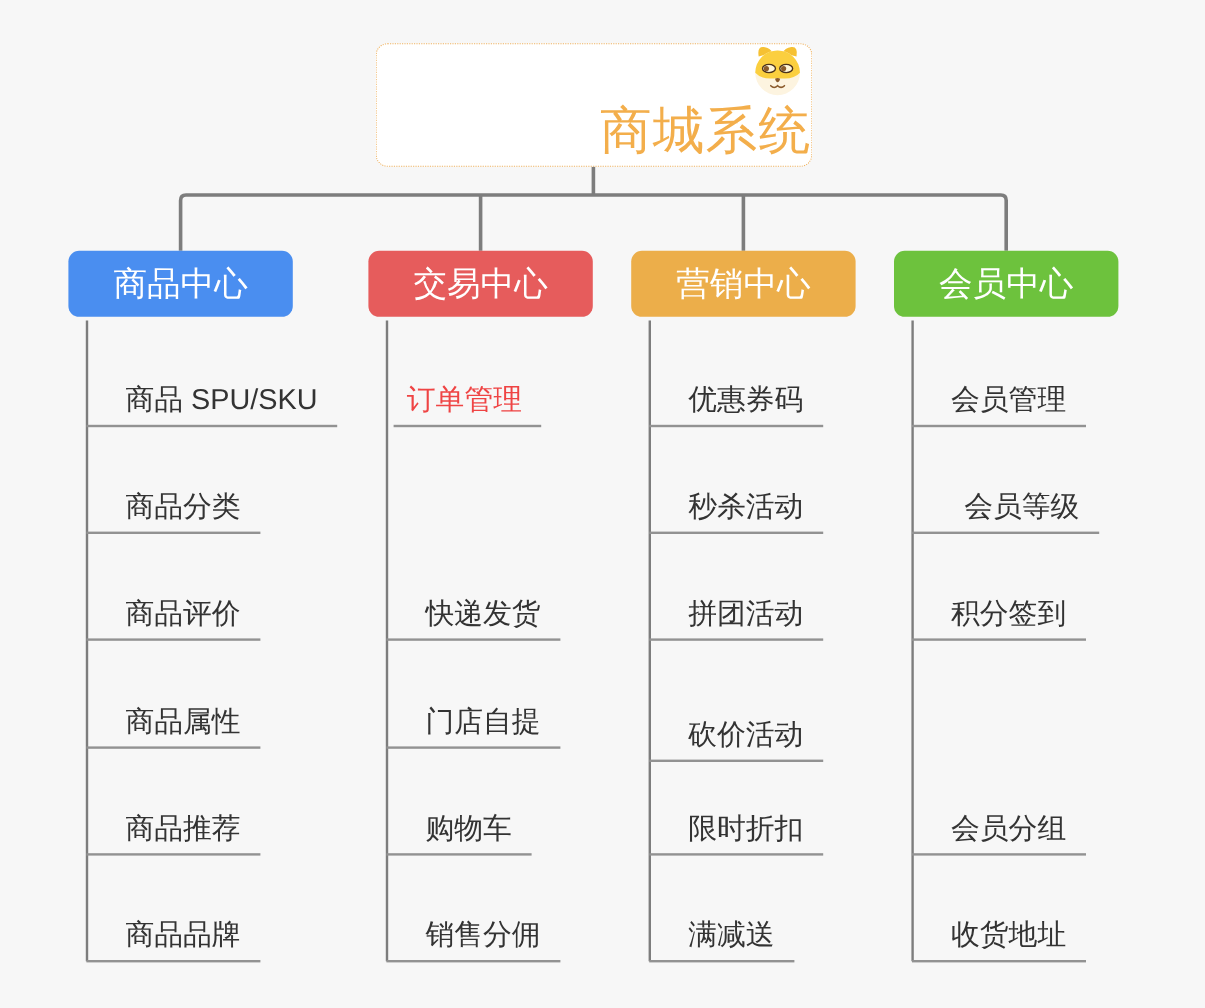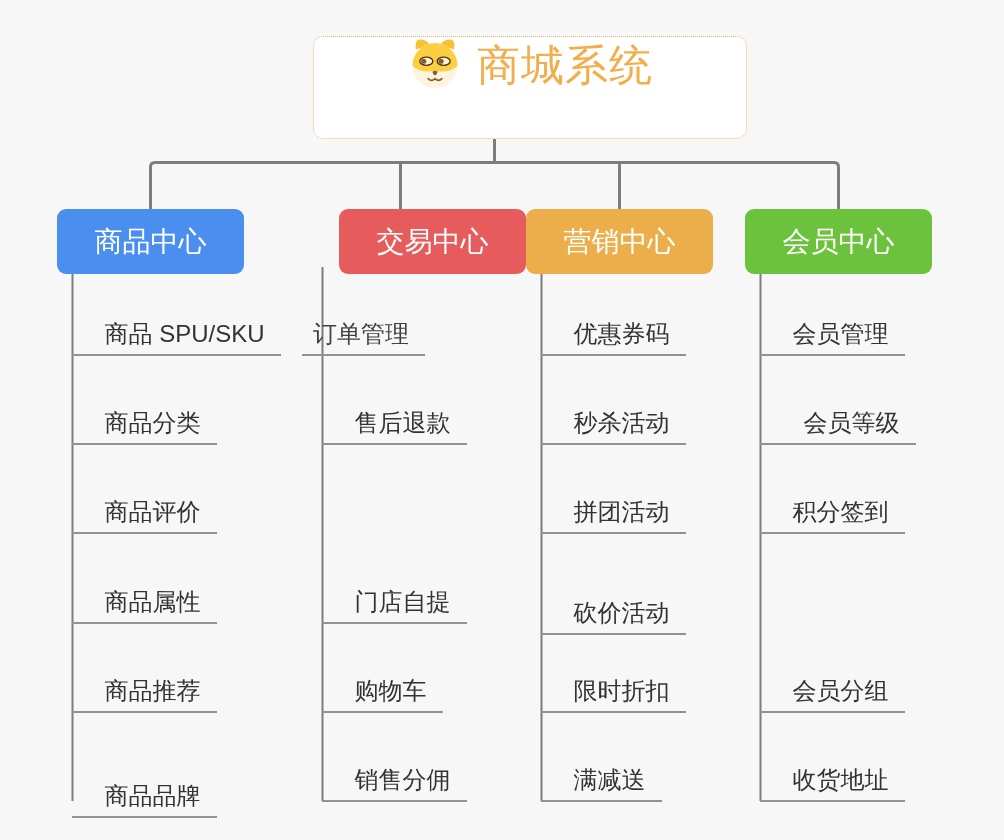--- a/index.html
+++ b/index.html
@@ -17,42 +17,43 @@
   #connectors {
     position: absolute;
     left: 0; top: 0;
     width: 1004px;
     height: 840px;
     pointer-events: none;
   }
   .root-node {
     position: absolute;
     left: 313px; top: 36px;
-    width: 434px; height: 103px;
+    width: 364px; height: 103px;
     background: #ffffff;
     border: 1px dotted #f0b565;
     border-radius: 10px;
     box-sizing: border-box;
     display: flex;
-    align-items: flex-start;
+    align-items: flex-end;
     justify-content: center;
     cursor: default;
+    flex-direction: column;
   }
   .root-label {
     font-size: 43px;
     color: #f3ae4b;
     margin-left: 14px;
     white-space: nowrap;
     letter-spacing: 1px;
   }
   .dog-icon { display: block; }
   .branch-node {
     position: absolute;
     top: 209px;
-    width: 187px; height: 65px;
+    width: 187px; height: 55px;
     border-radius: 9px;
     display: flex;
     align-items: center;
     justify-content: center;
     color: #ffffff;
     font-size: 28px;
     white-space: nowrap;
     cursor: default;
   }
   .leaf-topic {
@@ -105,24 +106,24 @@
     </svg>
     <span class="root-label">商城系统</span>
   </div>
 
 <div class="branch-node" style="left: 57px; background: rgb(74, 142, 240);">商品中心</div>
     <div class="leaf-topic" style="left: 71.5px; top: 405px; border-bottom-color: rgb(146, 146, 146); color: rgb(51, 51, 51);">商品分类</div>
     <div class="leaf-topic" style="left: 71.5px; top: 316px; border-bottom-color: rgb(146, 146, 146); color: rgb(51, 51, 51);">商品 SPU/SKU</div>
     <div class="leaf-topic" style="left: 71.5px; top: 494px; border-bottom-color: rgb(146, 146, 146); color: rgb(51, 51, 51);">商品评价</div>
     <div class="leaf-topic" style="left: 71.5px; top: 584px; border-bottom-color: rgb(146, 146, 146); color: rgb(51, 51, 51);">商品属性</div>
     <div class="leaf-topic" style="left: 71.5px; top: 673px; border-bottom-color: rgb(146, 146, 146); color: rgb(51, 51, 51);">商品推荐</div>
-    <div class="leaf-topic" style="left: 71.5px; top: 762px; border-bottom-color: rgb(146, 146, 146); color: rgb(51, 51, 51); margin-top: 16px;">商品品牌</div>
-    <div class="branch-node" style="left: 307px; background: rgb(230, 92, 92); margin-left: 32px;">交易中心</div>
-    <div class="leaf-topic" style="left: 302px; top: 316px; border-bottom-color: rgb(146, 146, 146); color: #404040; padding-left: 11px;">订单管理</div>
-    <div class="leaf-topic" style="left: 321.5px; top: 405px; border-bottom-color: rgb(146, 146, 146); color: rgb(51, 51, 51);">售后退款</div>
+    <div class="leaf-topic" style="left: 71.5px; top: 762px; border-bottom-color: rgb(146, 146, 146); color: rgb(51, 51, 51);">商品品牌</div>
+    <div class="branch-node" style="left: 307px; background: rgb(230, 92, 92);">交易中心</div>
+    <div class="leaf-topic" style="left: 328px; top: 316px; border-bottom-color: rgb(146, 146, 146); color: #ef4444; padding-left: 11px;">订单管理</div>
+    <div class="leaf-topic" style="left: 321.5px; top: 494px; border-bottom-color: rgb(146, 146, 146); color: rgb(51, 51, 51);">快递发货</div>
     <div class="leaf-topic" style="left: 321.5px; top: 584px; border-bottom-color: rgb(146, 146, 146); color: rgb(51, 51, 51);">门店自提</div>
     <div class="leaf-topic" style="left: 321.5px; top: 762px; border-bottom-color: rgb(146, 146, 146); color: rgb(51, 51, 51);">销售分佣</div>
     <div class="leaf-topic" style="left: 321.5px; top: 673px; border-bottom-color: rgb(146, 146, 146); color: rgb(51, 51, 51);">购物车</div>
     <div class="branch-node" style="left: 526px; background: rgb(236, 174, 74);">营销中心</div>
     <div class="leaf-topic" style="left: 540.5px; top: 316px; border-bottom-color: rgb(146, 146, 146); color: rgb(51, 51, 51);">优惠券码</div>
     <div class="leaf-topic" style="left: 540.5px; top: 405px; border-bottom-color: rgb(146, 146, 146); color: rgb(51, 51, 51);">秒杀活动</div>
     <div class="leaf-topic" style="left: 540.5px; top: 494px; border-bottom-color: rgb(146, 146, 146); color: rgb(51, 51, 51);">拼团活动</div>
     <div class="leaf-topic" style="left: 540.5px; top: 584px; border-bottom-color: rgb(146, 146, 146); color: rgb(51, 51, 51); margin-top: 11px;">砍价活动</div>
     <div class="leaf-topic" style="left: 540.5px; top: 673px; border-bottom-color: rgb(146, 146, 146); color: rgb(51, 51, 51);">限时折扣</div>
     <div class="leaf-topic" style="left: 540.5px; top: 762px; border-bottom-color: rgb(146, 146, 146); color: rgb(51, 51, 51);">满减送</div>

